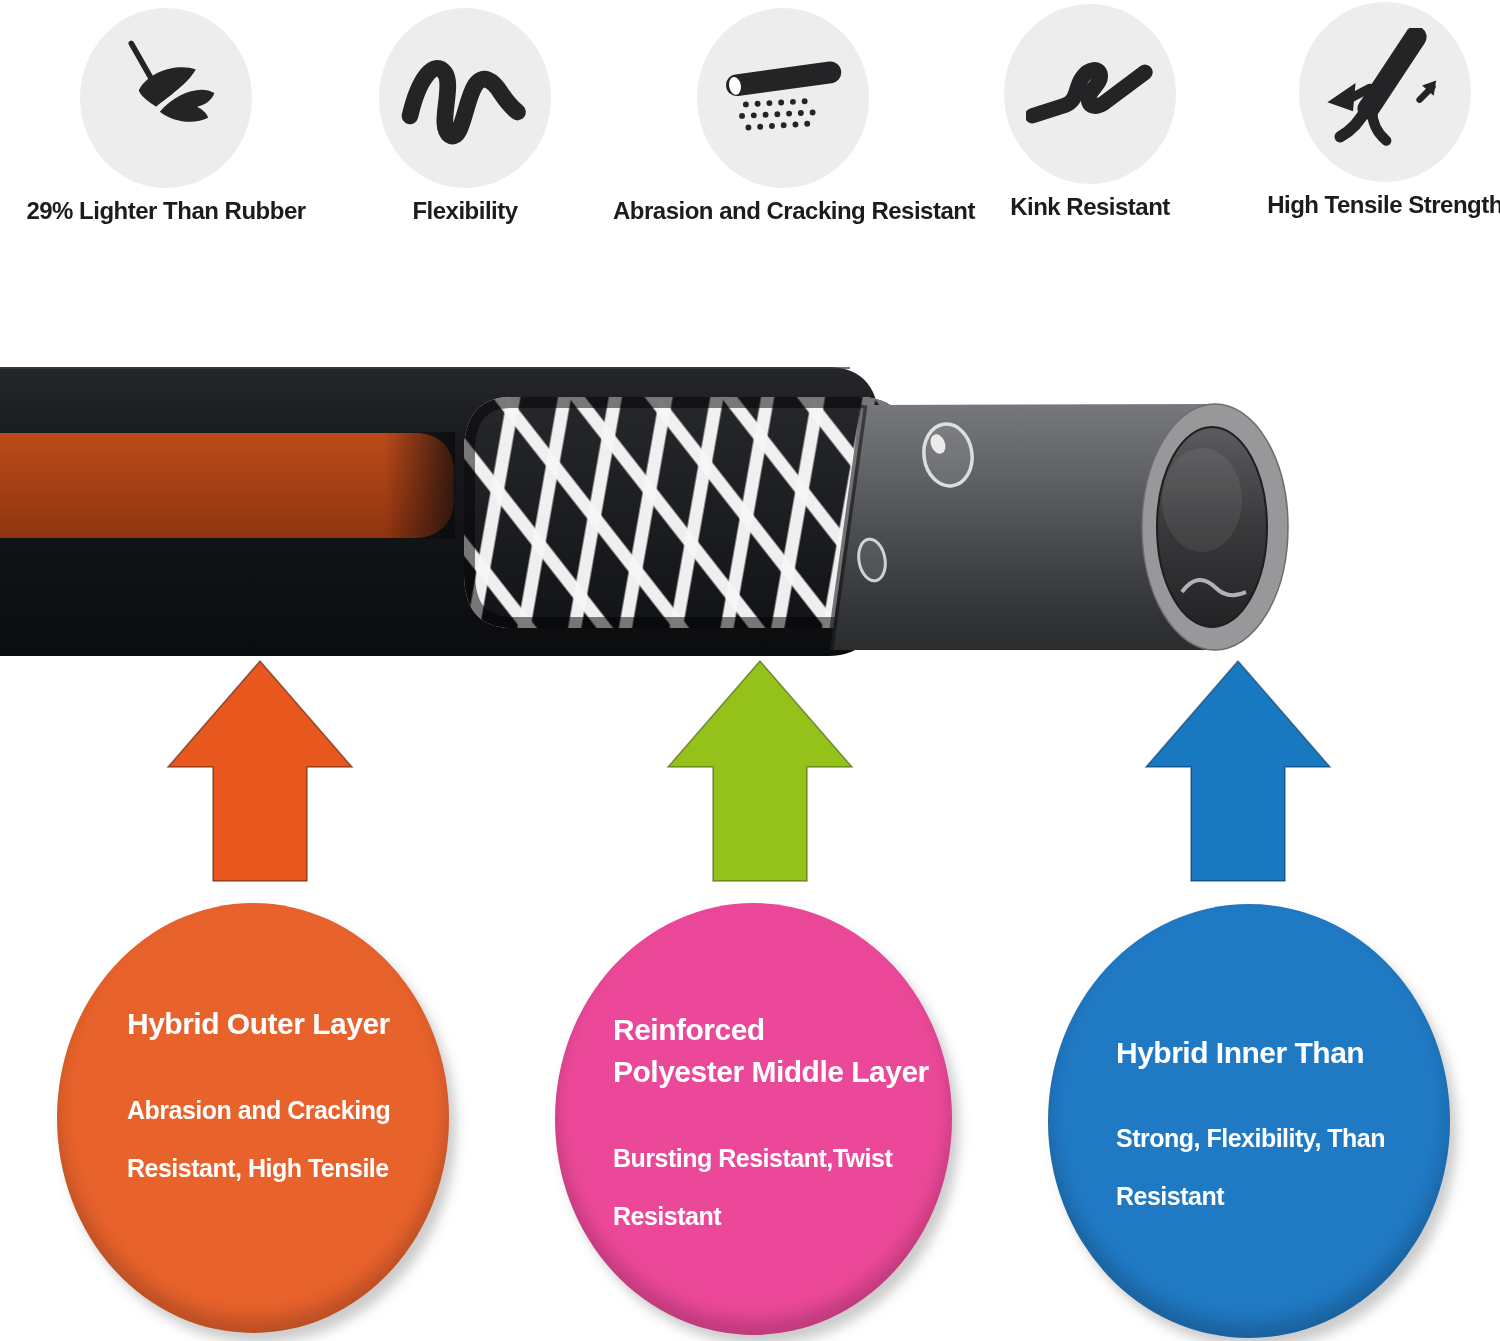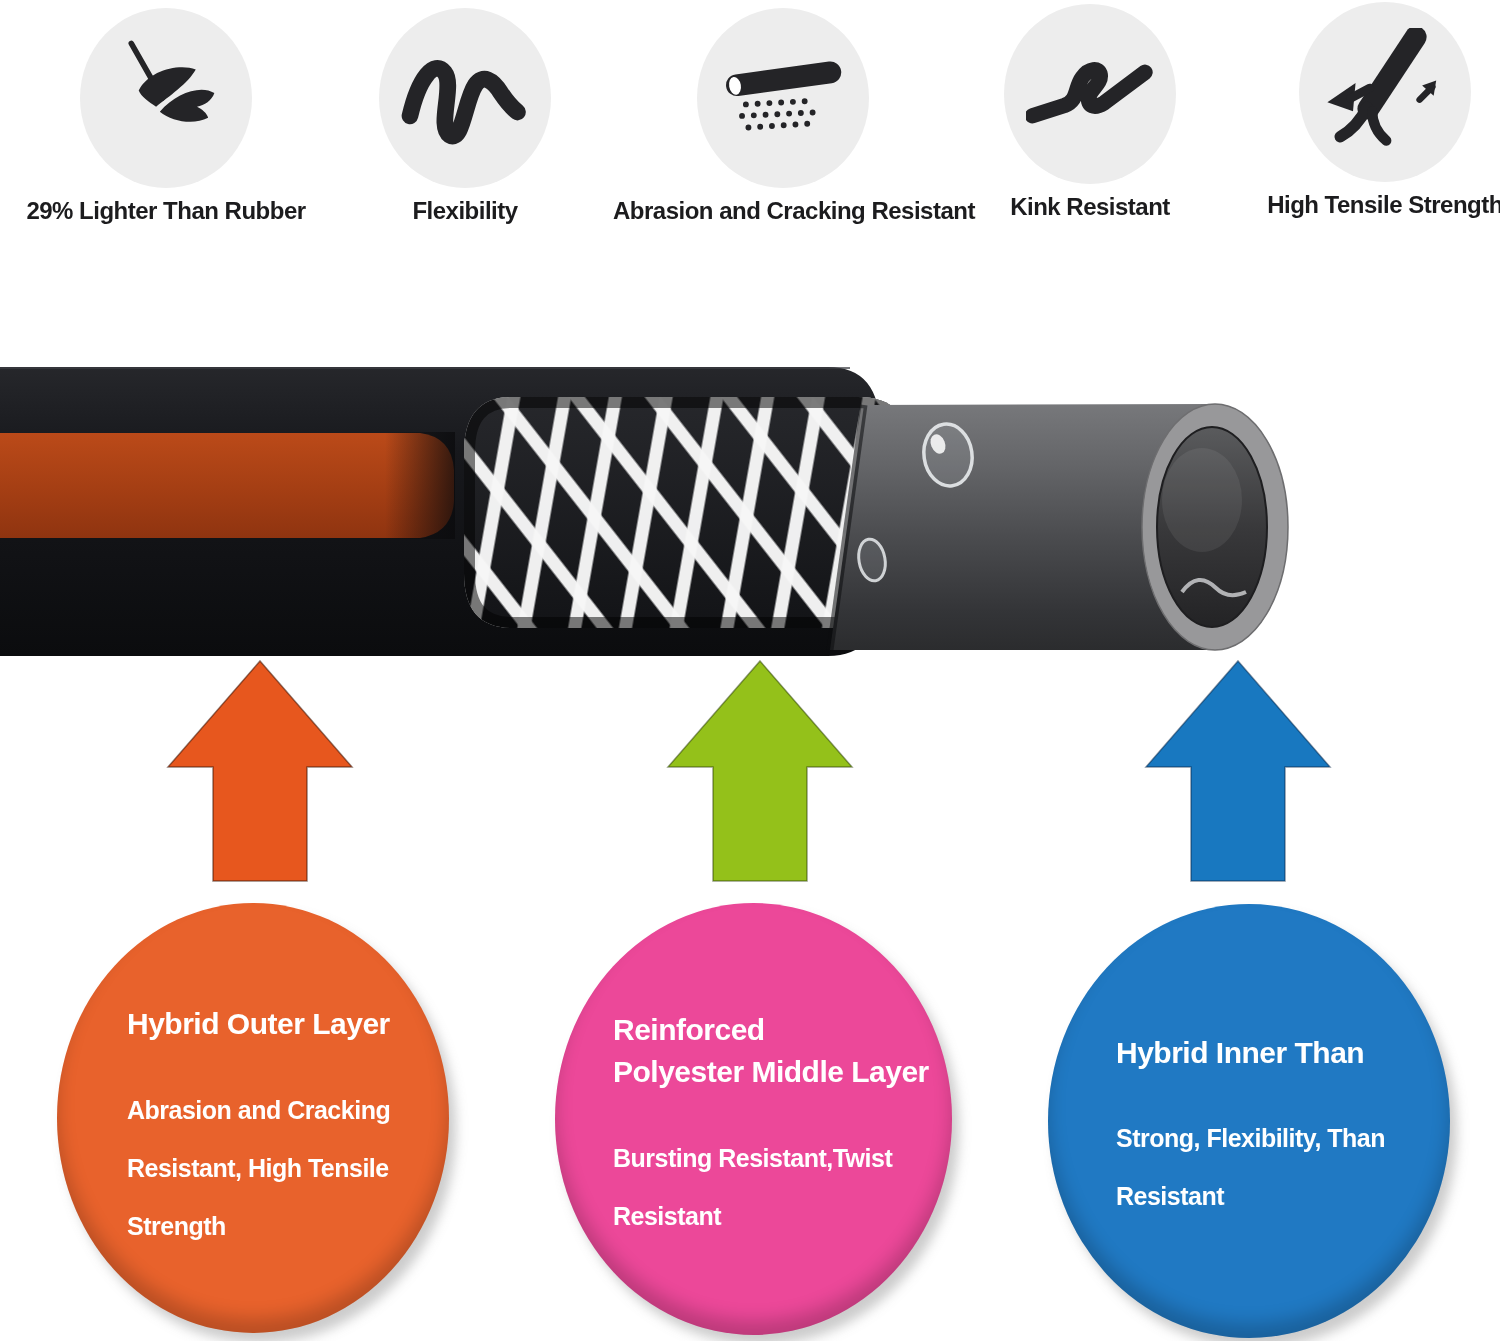--- a/index.html
+++ b/index.html
@@ -194,21 +194,20 @@
     <polygon points="1238,661 1330,767 1285,767 1285,881 1191,881 1191,767 1146,767" stroke="rgba(5,35,70,0.5)" stroke-width="1.5" fill="#1878c0"></polygon>
   </svg>
 
   <div class="layer-circle" id="circle-outer" style="background: rgb(232, 98, 44);">
     <div class="title">
       <span>Hybrid Outer Layer</span>
     </div>
     <div class="body">
       <span>Abrasion and Cracking</span>
       <span>Resistant, High Tensile</span>
-      <span>Strength</span>
     </div>
   </div>
 
   <div class="layer-circle" id="circle-middle" style="background: #ec4899;">
     <div class="title">
       <span>Reinforced</span>
       <span>Polyester Middle Layer</span>
     </div>
     <div class="body">
       <span>Bursting Resistant,Twist</span>

